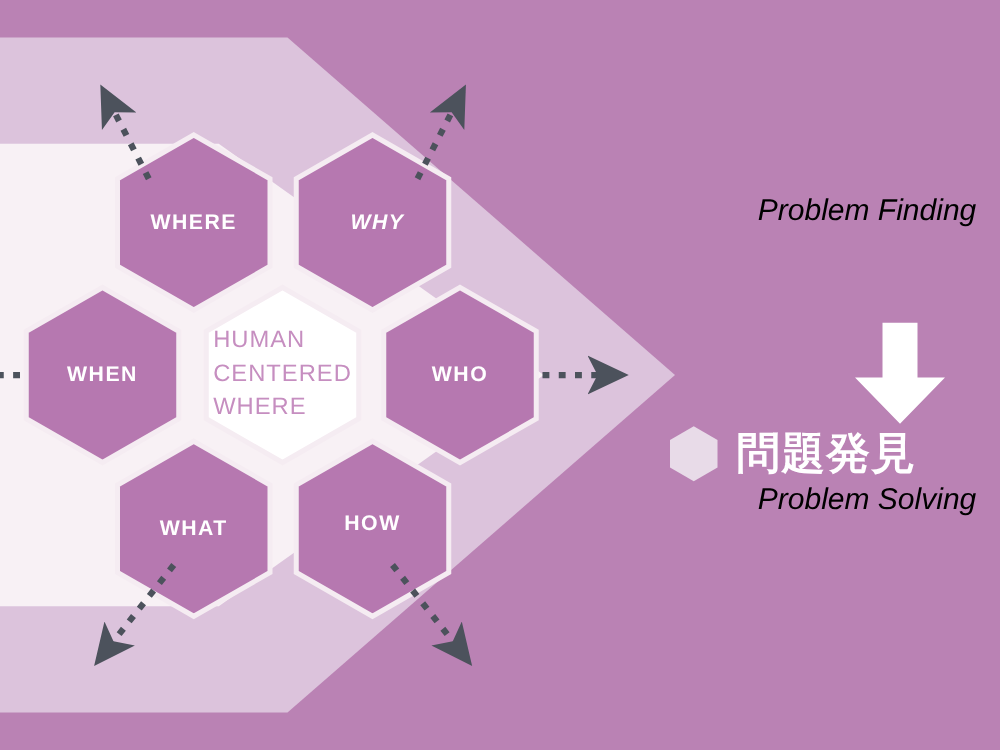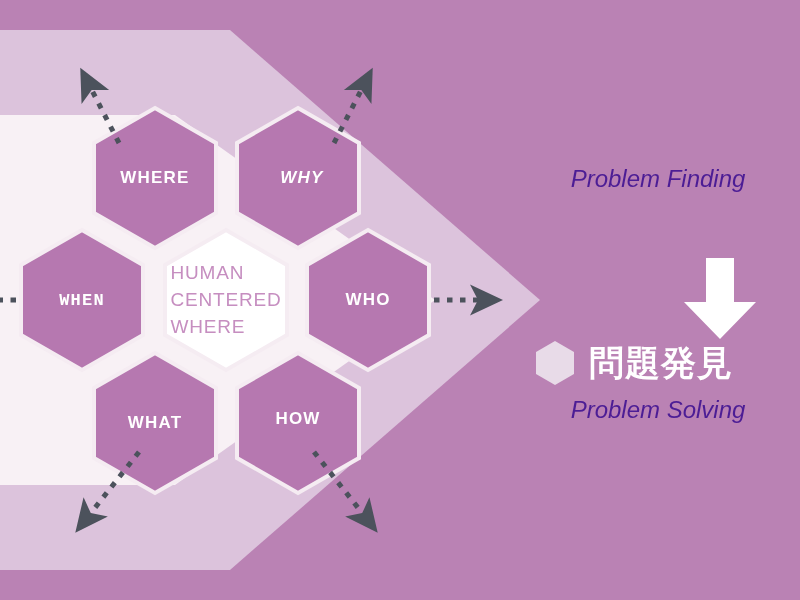--- a/index.html
+++ b/index.html
@@ -18,22 +18,22 @@
   .blockA{position:absolute;left:15px;top:155px;width:250px;}
   .blockB{position:absolute;left:15px;top:340px;width:250px;}
   .row{display:flex;align-items:center;gap:14px;}
   .bullet{width:40px;height:46px;flex:0 0 auto;}
   .jp{
     color:#ffffff;font-size:35px;line-height:1;font-weight:700;
     letter-spacing:1px;white-space:nowrap;
     font-family:"DejaVu Sans","Liberation Sans",sans-serif;
   }
   .en{
-    color:#4c1d95;font-size:24px;font-style:italic;font-weight:400;
-    margin-top:10px;text-align:center;white-space:nowrap;
+    color:#000000;font-size:24px;font-style:italic;font-weight:400;
+    text-align:right;white-space:nowrap;
     font-family:"Liberation Sans","DejaVu Sans",sans-serif;
     padding-right:4px;
   }
   .downarrow{position:absolute;left:150px;top:258px;width:100px;height:82px;}
 
   
   .hexlabel{
     position:absolute;color:#ffffff;font-weight:700;font-size:17px;
     letter-spacing:1.2px;white-space:nowrap;
     transform:translate(-50%,-50%);
@@ -81,21 +81,21 @@
       <line x1="334" y1="143" x2="370" y2="73"></line>
       <line x1="16" y1="300" x2="-58" y2="300"></line>
       <line x1="434" y1="300" x2="497" y2="300"></line>
       <line x1="139" y1="452" x2="79" y2="528"></line>
       <line x1="314" y1="452" x2="374" y2="528"></line>
     </g>
   </svg>
 
   <div class="hexlabel" style="left:155px;top:178px;">WHERE</div>
   <div class="hexlabel" style="left:302px;top:178px;font-style:italic;">WHY</div>
-  <div class="hexlabel" style="left:82px;top:300px;font-family:Liberation Mono, monospace;">WHEN</div>
+  <div class="hexlabel" style="left:82px;top:300px;">WHEN</div>
   <div class="hexlabel" style="left:368px;top:300px;">WHO</div>
   <div class="hexlabel" style="left:155px;top:423px;">WHAT</div>
   <div class="hexlabel" style="left:298px;top:419px;">HOW</div>
 
   <div class="centerlabel" style="left:226px;top:300px;">
     <div>HUMAN</div>
     <div>CENTERED</div>
     <div>WHERE</div>
   </div>
 

